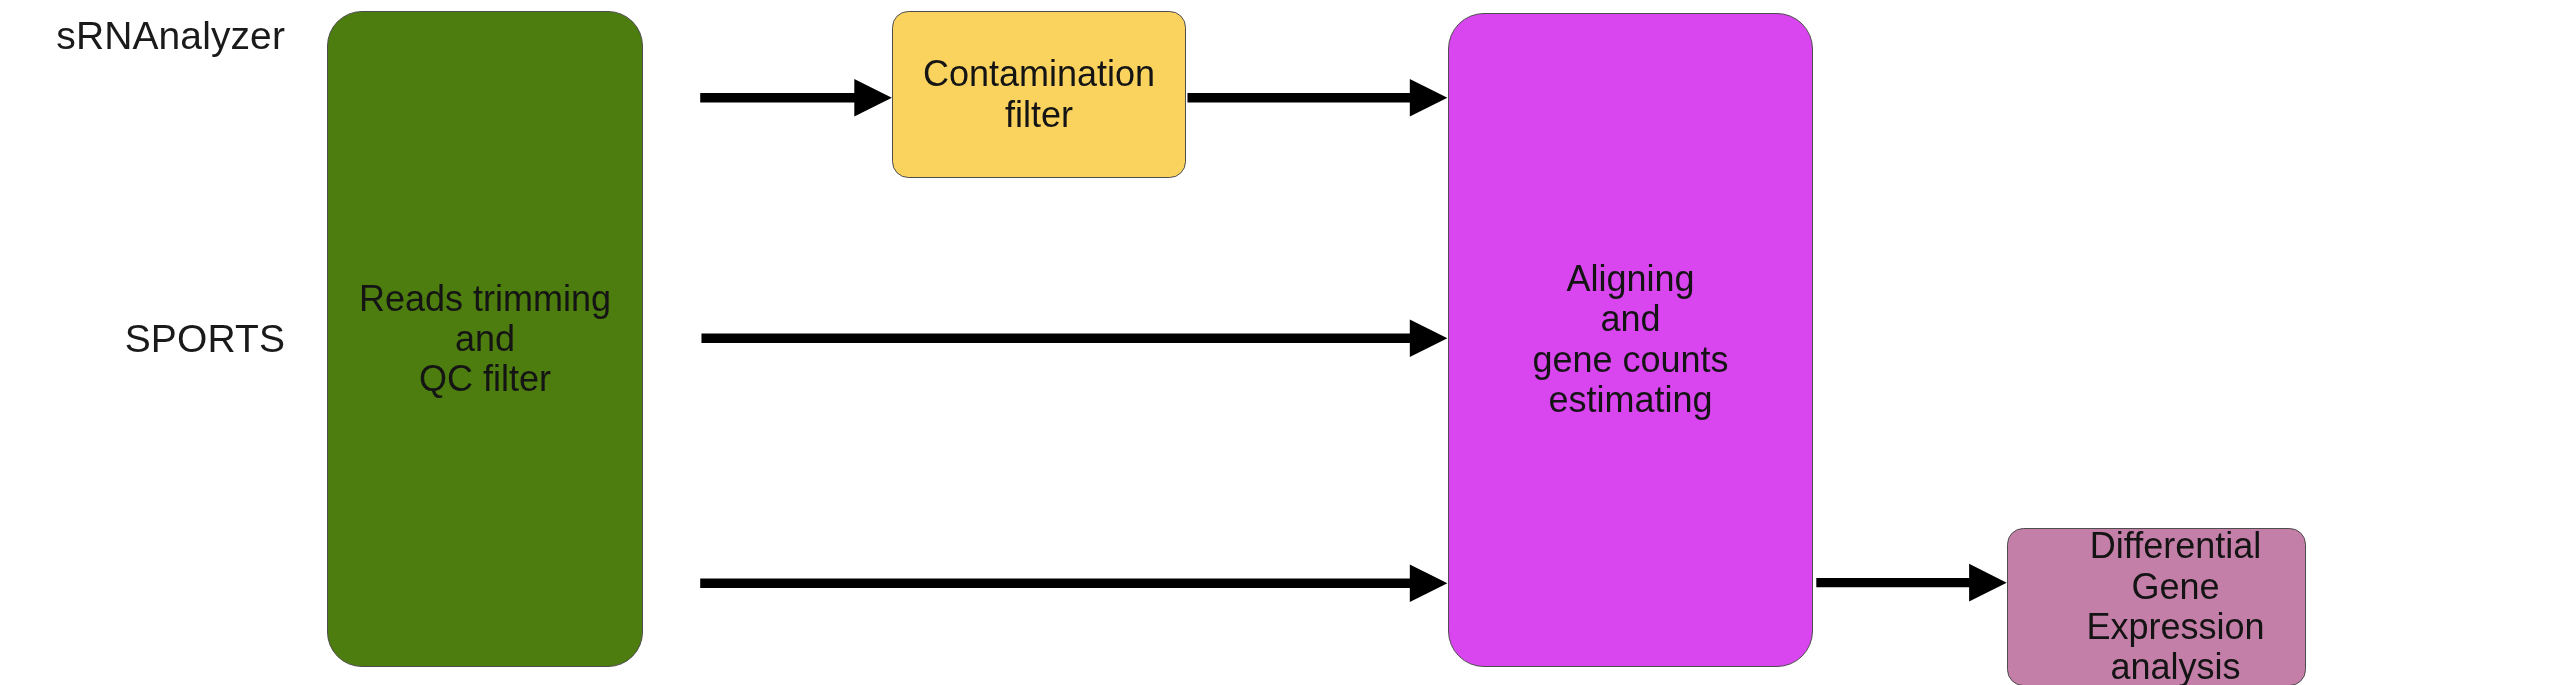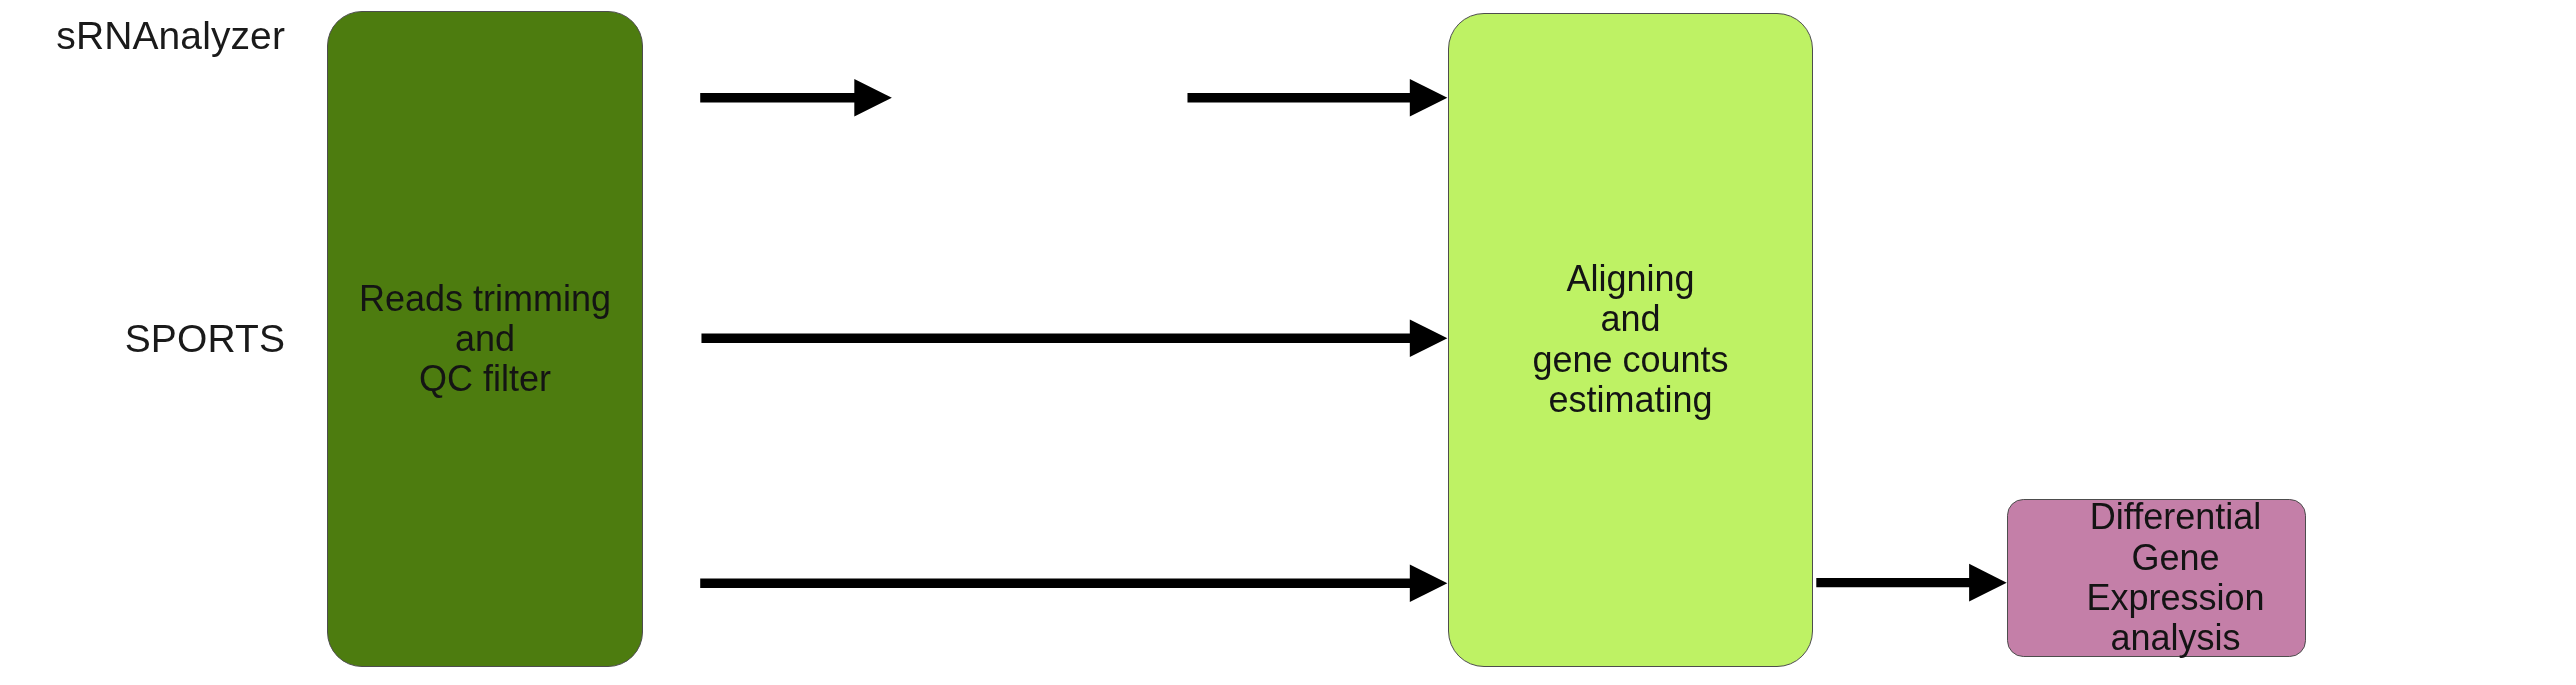--- a/index.html
+++ b/index.html
@@ -66,21 +66,21 @@
   }
   #node-aligning {
     left: 1448px;
     top: 12.5px;
     width: 365px;
     height: 654px;
     border-radius: 36px;
   }
   #node-dge {
     left: 2007px;
-    top: 499px;
+    top: 528px;
     width: 299px;
     height: 158px;
     border-radius: 16.3px;
     padding-left: 38px;
   }
 </style>
 </head>
 <body>
 
 <div id="canvas">
@@ -117,22 +117,26 @@
       <polygon points="3204,930 3144,960 3144,900" fill="#000000"></polygon>
     </g>
   </svg>
 
   <div class="node-box" id="node-trimming" style="background:#4d7c0f;">
     <span class="node-label">Reads trimming
 and
 QC filter</span>
   </div>
 
+  <div class="node-box" id="node-contamination" style="background:#F9D35E;">
+    <span class="node-label">Contamination
+filter</span>
+  </div>
 
-  <div class="node-box" id="node-aligning" style="background:#bef264;">
+  <div class="node-box" id="node-aligning" style="background:#d946ef;">
     <span class="node-label">Aligning
 and
 gene counts
 estimating</span>
   </div>
 
   <div class="node-box" id="node-dge" style="background:#C47FA8;">
     <span class="node-label">Differential Gene
 Expression analysis</span>
   </div>

